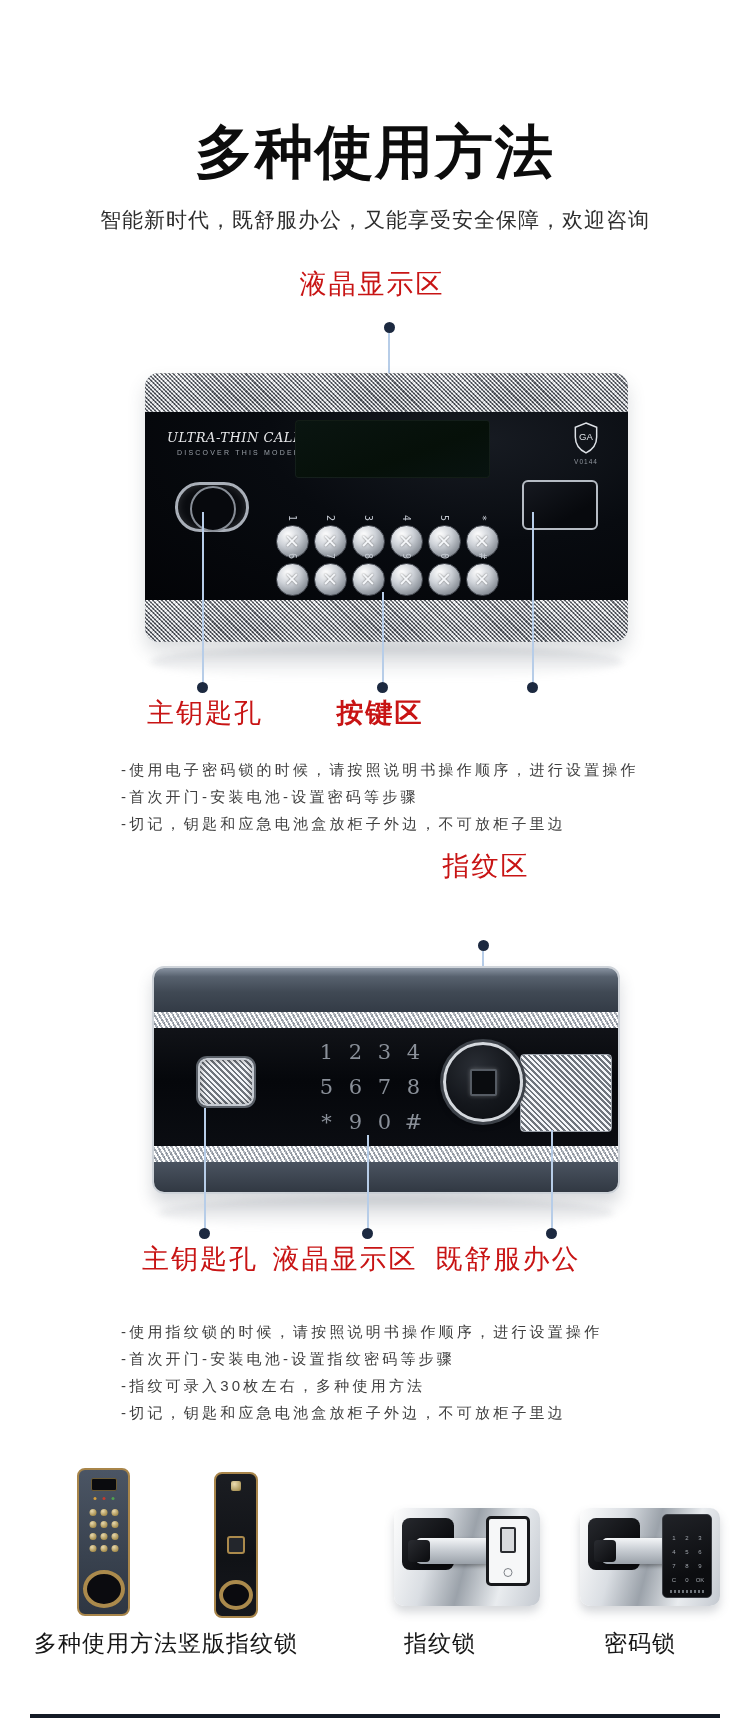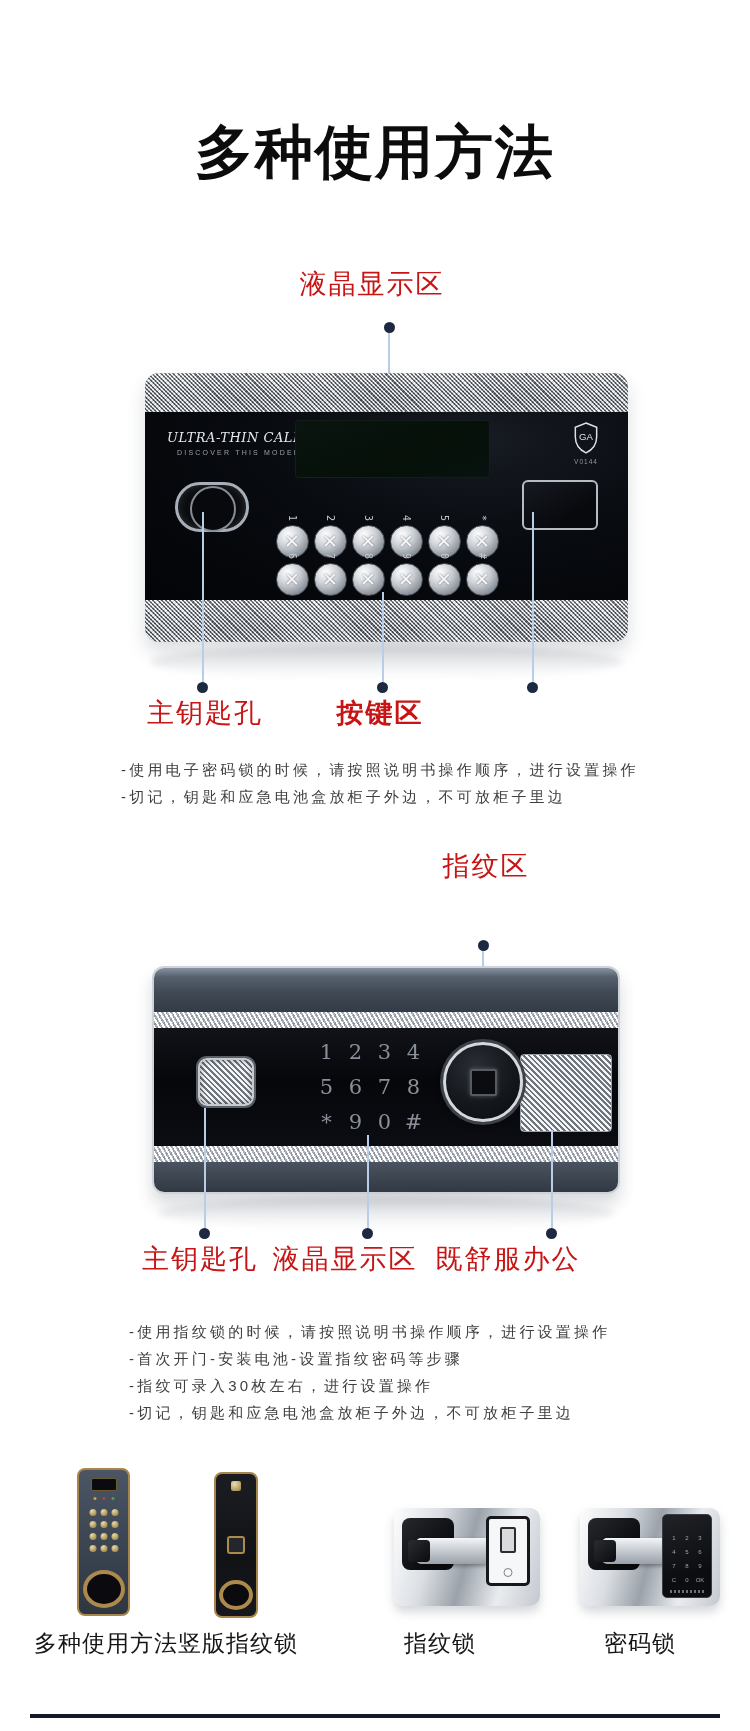--- a/index.html
+++ b/index.html
@@ -159,20 +159,21 @@
            background:repeating-linear-gradient(90deg,#6d7278 0 2px,transparent 2px 4px);}
 
   .footer-line{position:absolute;left:30px;top:1714px;width:690px;height:4px;background:#141b26;}
 </style>
 </head>
 <body>
 
 <div id="canvas">
 
   <div class="title2">多种使用方法</div>
+  <div class="subtitle">智能新时代，既舒服办公，又能享受安全保障，欢迎咨询</div>
 
   <div class="callout" style="left:372px;top:266px;">液晶显示区</div>
   <div class="pdot" style="left:384px;top:322px;"></div>
   <div class="pline" style="left:388px;top:333px;height:115px;"></div>
 
   <div class="panel1">
     <div class="mesh top"></div>
     <div class="p1body">
       <div class="brand">
         <div class="brand-title">ULTRA-THIN CALIBRE</div>
@@ -247,20 +248,21 @@
   <div class="pline" style="left:382px;top:592px;height:92px;"></div>
   <div class="pline" style="left:532px;top:512px;height:172px;"></div>
   <div class="pdot" style="left:197px;top:682px;"></div>
   <div class="pdot" style="left:377px;top:682px;"></div>
   <div class="pdot" style="left:527px;top:682px;"></div>
   <div class="callout" style="left:205px;top:695px;">主钥匙孔</div>
   <div class="callout" style="left:380px;top:695px;font-weight:bold;">按键区</div>
 
   <div class="notes" id="notes1" style="top:756px;">
       <div class="note-line">-使用电子密码锁的时候，请按照说明书操作顺序，进行设置操作</div>
+      <div class="note-line">-首次开门-安装电池-设置密码等步骤</div>
       <div class="note-line">-切记，钥匙和应急电池盒放柜子外边，不可放柜子里边</div>
     </div>
 
   <div class="callout" style="left:486px;top:848px;text-align:center;">指纹区</div>
   <div class="pdot" style="left:478px;top:940px;"></div>
   <div class="pline" style="left:482px;top:951px;height:129px;"></div>
 
   <div class="panel2">
     <div class="band-top"></div>
     <div class="sparkle s1"></div>
@@ -293,24 +295,24 @@
   <div class="pline" style="left:204px;top:1108px;height:122px;"></div>
   <div class="pline" style="left:367px;top:1135px;height:95px;"></div>
   <div class="pline" style="left:551px;top:1130px;height:100px;"></div>
   <div class="pdot" style="left:199px;top:1228px;"></div>
   <div class="pdot" style="left:362px;top:1228px;"></div>
   <div class="pdot" style="left:546px;top:1228px;"></div>
   <div class="callout" style="left:200px;top:1241px;">主钥匙孔</div>
   <div class="callout" style="left:345px;top:1241px;">液晶显示区</div>
   <div class="callout" style="left:508px;top:1241px;">既舒服办公</div>
 
-  <div class="notes" id="notes2" style="top:1318px;margin-left:8px;">
+  <div class="notes" id="notes2" style="top:1318px;">
       <div class="note-line">-使用指纹锁的时候，请按照说明书操作顺序，进行设置操作</div>
       <div class="note-line">-首次开门-安装电池-设置指纹密码等步骤</div>
-      <div class="note-line">-指纹可录入30枚左右，进行设置操作</div>
+      <div class="note-line">-指纹可录入30枚左右，多种使用方法</div>
       <div class="note-line">-切记，钥匙和应急电池盒放柜子外边，不可放柜子里边</div>
     </div>
 
   <div class="p-vert pv1">
     <div class="pv-display"></div>
     <div class="pv-leds">
       <span class="pv-led" style="background:#d8a03a;"></span>
       <span class="pv-led" style="background:#c43a2e;"></span>
       <span class="pv-led" style="background:#4fa050;"></span>
     </div>

